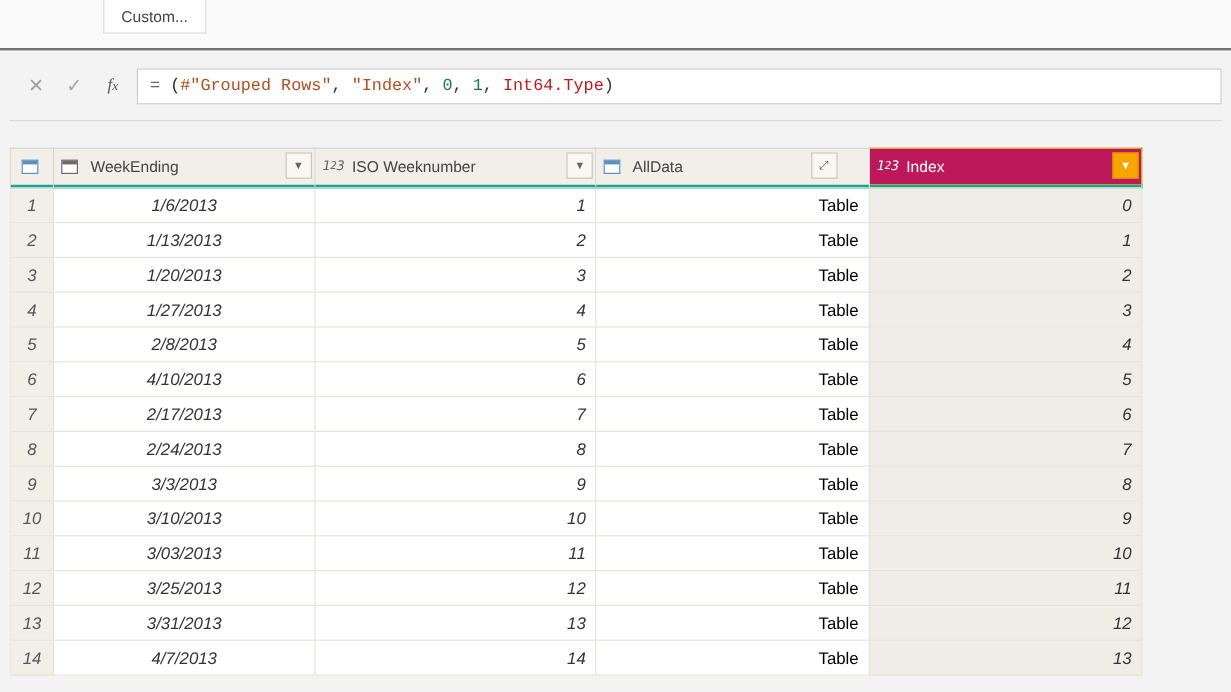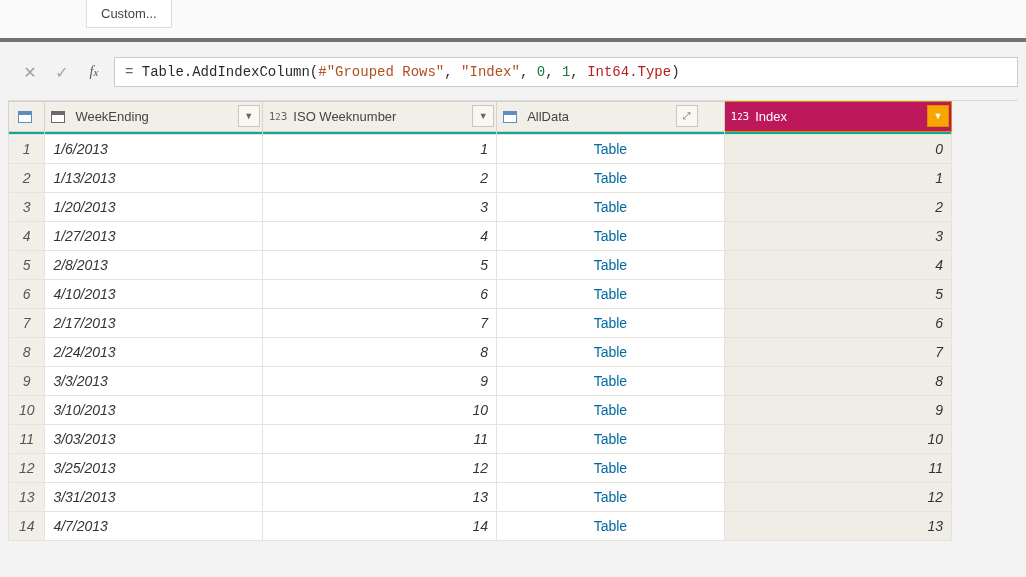--- a/index.html
+++ b/index.html
@@ -9,21 +9,21 @@
     background: #f3f3f3;
     color: #333;
     width: 1026px;
     height: 577px;
     overflow: hidden;
     position: relative;
   }
   .ribbon-area {
     background: #fafafa;
     height: 42px;
-    border-bottom: 4px solid #737373;
+    border-bottom: 2px solid #737373;
     position: relative;
   }
   .ribbon-tab {
     position: absolute;
     left: 86px;
     top: 0;
     background: #fff;
     border: 1px solid #ddd;
     border-top: none;
     padding: 6px 14px 6px 14px;
@@ -78,20 +78,21 @@
     margin-top: 10px;
     border-top: 1px solid #dadada;
     overflow: hidden;
     height: 480px;
   }
   table.grid {
     border-collapse: collapse;
     width: 944px;
     table-layout: fixed;
     background: #fff;
+    margin-top: 22px;
   }
   thead th {
     background: #f2efe9;
     border: 1px solid #d5d2cb;
     font-weight: 400;
     font-size: 13px;
     color: #444;
     height: 30px;
     padding: 0 6px;
     text-align: left;
@@ -108,20 +109,21 @@
     display: flex;
     align-items: center;
     gap: 6px;
     width: 100%;
   }
   th .type-icon {
     font-size: 11px;
     color: #666;
     display:inline-flex; align-items:center; justify-content:center;
     min-width:16px;
+    font-style:italic;
   }
   thead th.sel .type-icon { color: #fff; }
   th .dd-btn {
     position: absolute;
     right: 2px;
     top: 3px;
     width: 22px;
     height: 22px;
     border: 1px solid #c9c6bf;
     background: #f9f7f2;
@@ -164,23 +166,23 @@
     font-size: 14px;
     vertical-align: middle;
   }
   tbody td.rownum {
     background: #f2efe9;
     text-align: center;
     font-style: italic;
     color: #555;
     width: 36px;
   }
-  tbody td.r  { text-align: left; font-style: italic; color: #333; }
+  tbody td.r  { text-align: center; font-style: italic; color: #333; }
   tbody td.rn { text-align: right; font-style: italic; color: #333; }
-  tbody td.link { color: #0369a1; font-style: normal; text-align: center; }
+  tbody td.link { color: #000000; font-style: normal; text-align: right; }
   tbody td.idx { text-align: right; font-style: italic; color: #333; background:#f0ede6; }
 
   .col-we   { width: 215px; }
   .col-iso  { width: 232px; }
   .col-all  { width: 225px; }
   .col-idx  { width: 225px; }
 
   .tbl-icon {
     display:inline-block; width:14px; height:12px;
     border:1px solid #5a8fbf; background:#fff;
@@ -207,21 +209,21 @@
 <div class="ribbon-area">
   <div class="ribbon-tab">Custom...</div>
 </div>
 
 <div class="editor-wrap">
   <div class="fbar">
     <div class="fbar-btn cancel">✕</div>
     <div class="fbar-btn commit">✓</div>
     <div class="fbar-btn fx">f<span style="font-size:11px;">x</span></div>
     <div class="formula-input">
-      <span class="tok-eq">= </span><span class="tok-fn">Table.AddIndexColumn</span><span class="tok-fn">(</span><span class="tok-str1">#"Grouped Rows"</span><span>, </span><span class="tok-str2">"Index"</span><span>, </span><span class="tok-num">0</span><span>, </span><span class="tok-num">1</span><span>, </span><span class="tok-type">Int64.Type</span><span>)</span>
+      <span class="tok-eq">= </span><span class="tok-fn">(</span><span class="tok-str1">#"Grouped Rows"</span><span>, </span><span class="tok-str2">"Index"</span><span>, </span><span class="tok-num">0</span><span>, </span><span class="tok-num">1</span><span>, </span><span class="tok-type">Int64.Type</span><span>)</span>
     </div>
   </div>
 
   <div class="grid-wrap">
     <table class="grid">
       <colgroup>
         <col style="width:36px">
         <col class="col-we">
         <col class="col-iso">
         <col class="col-all">

